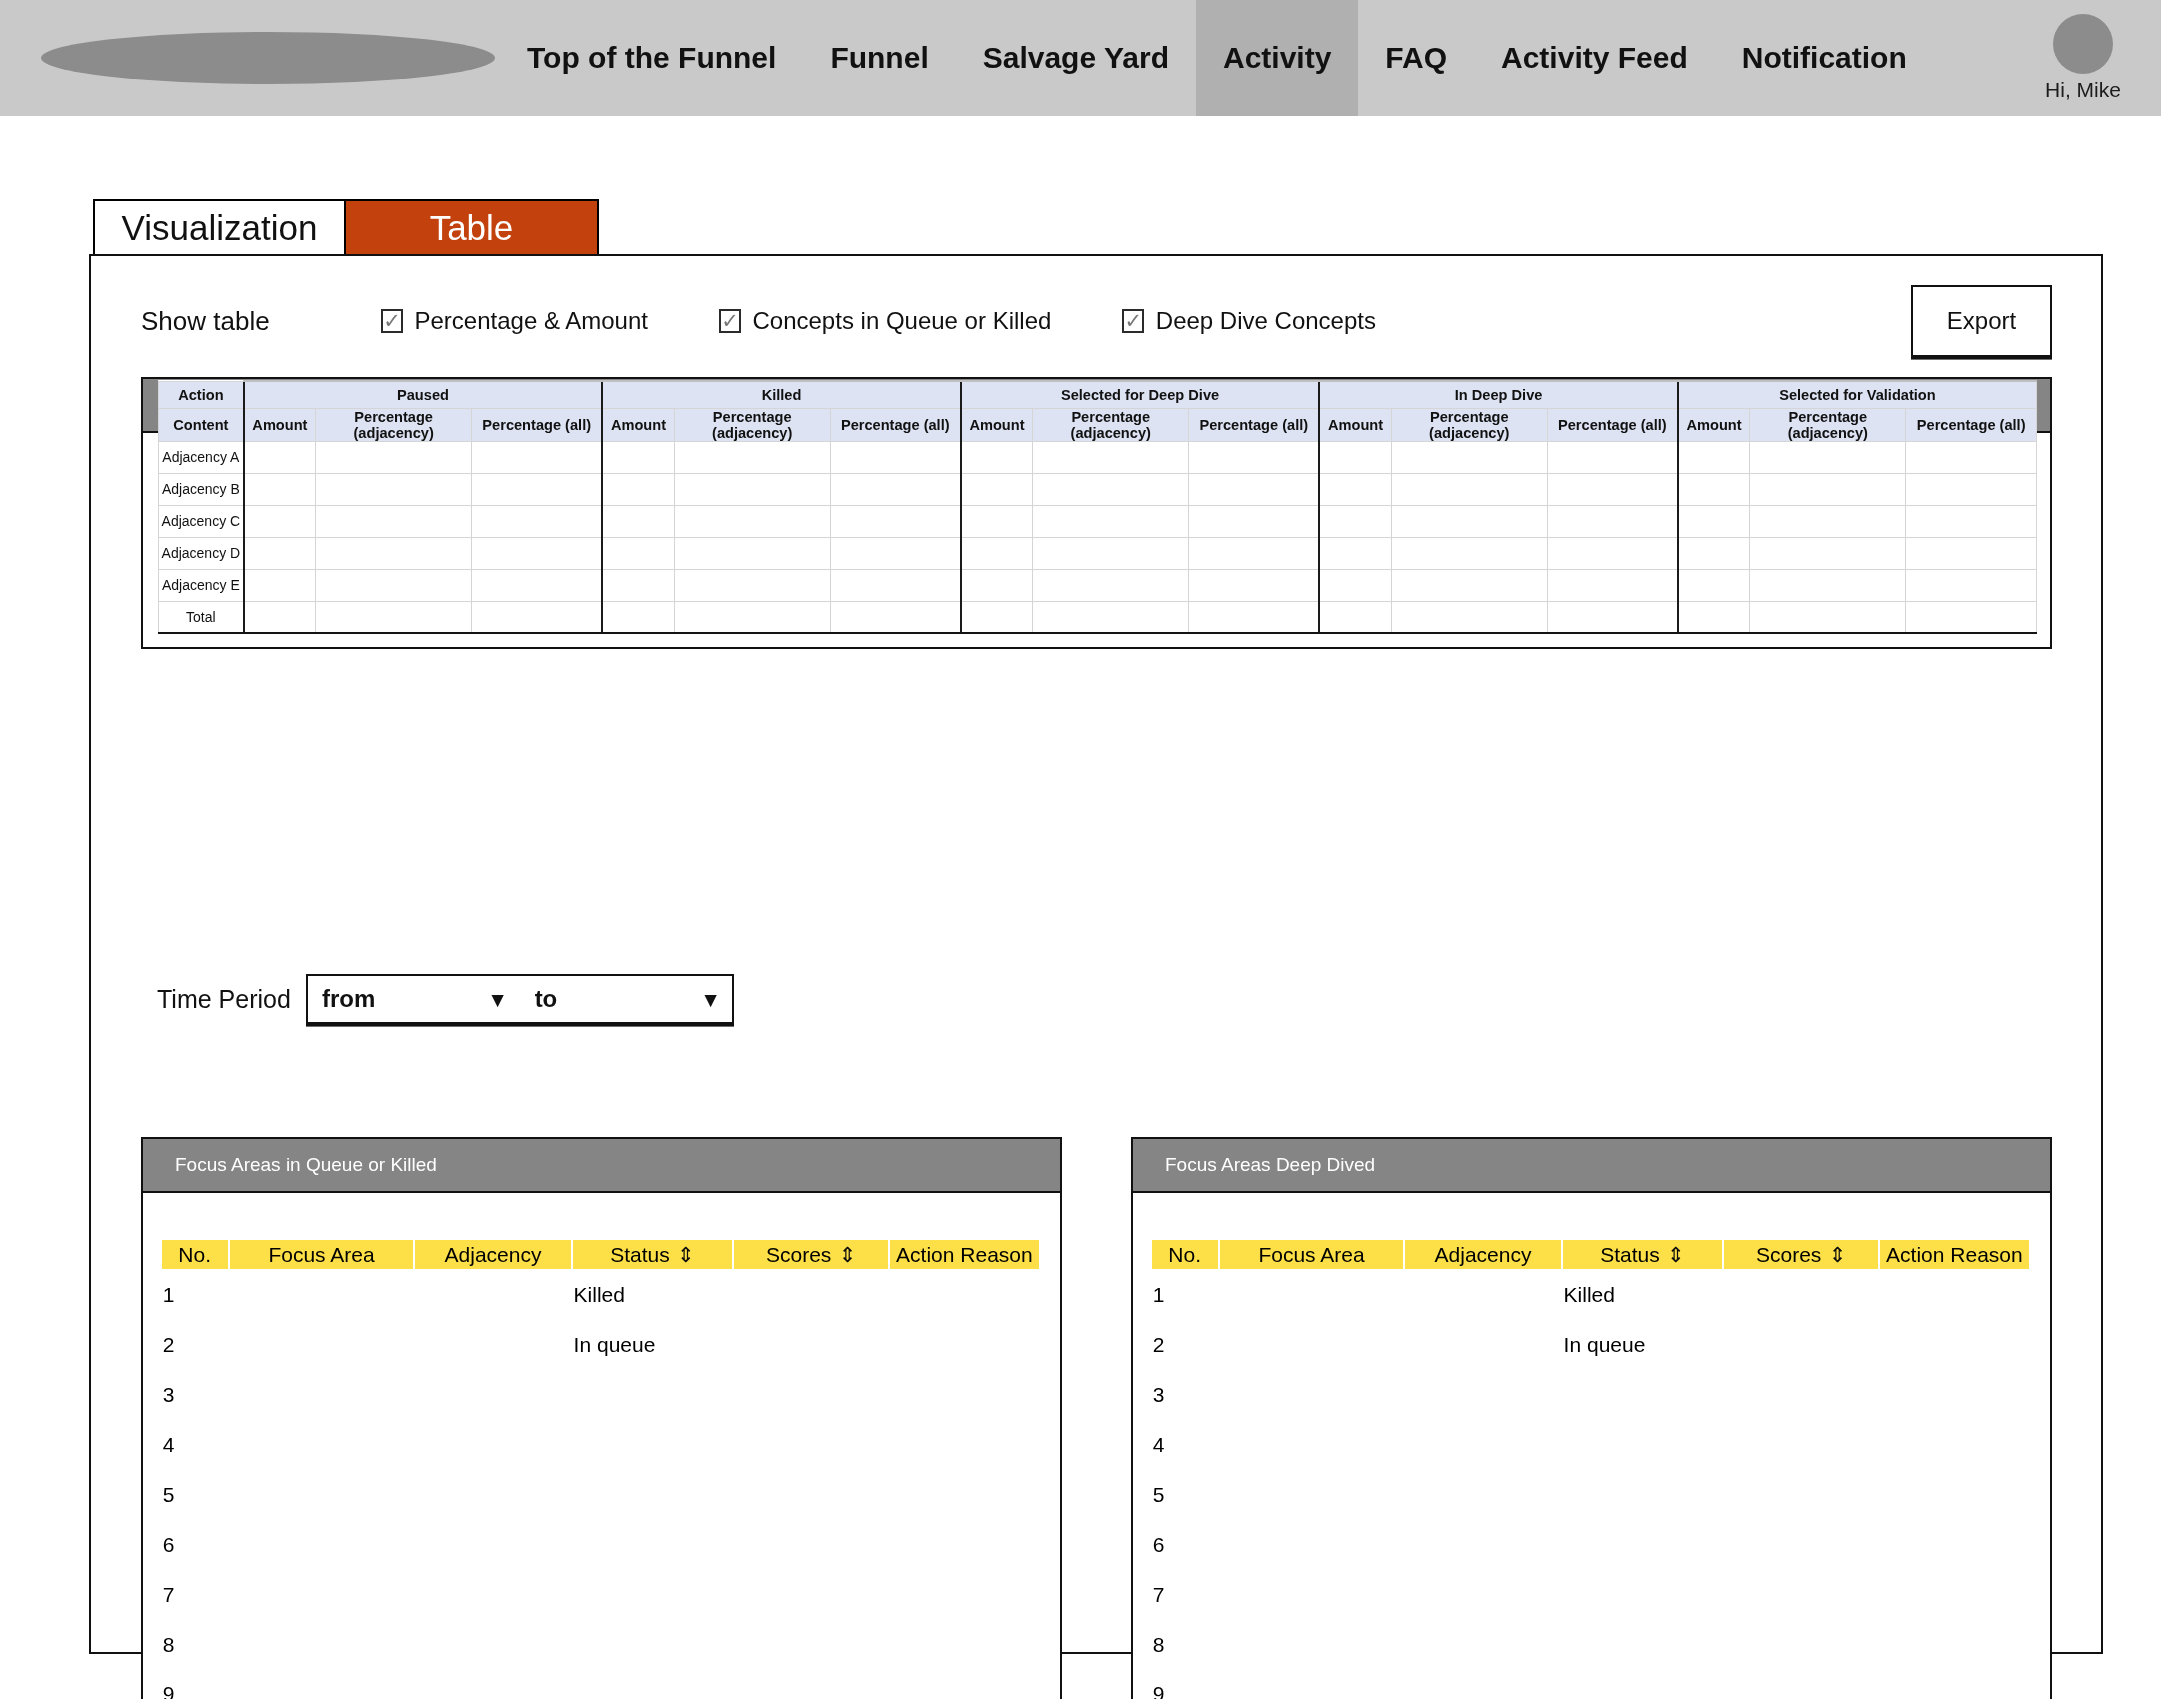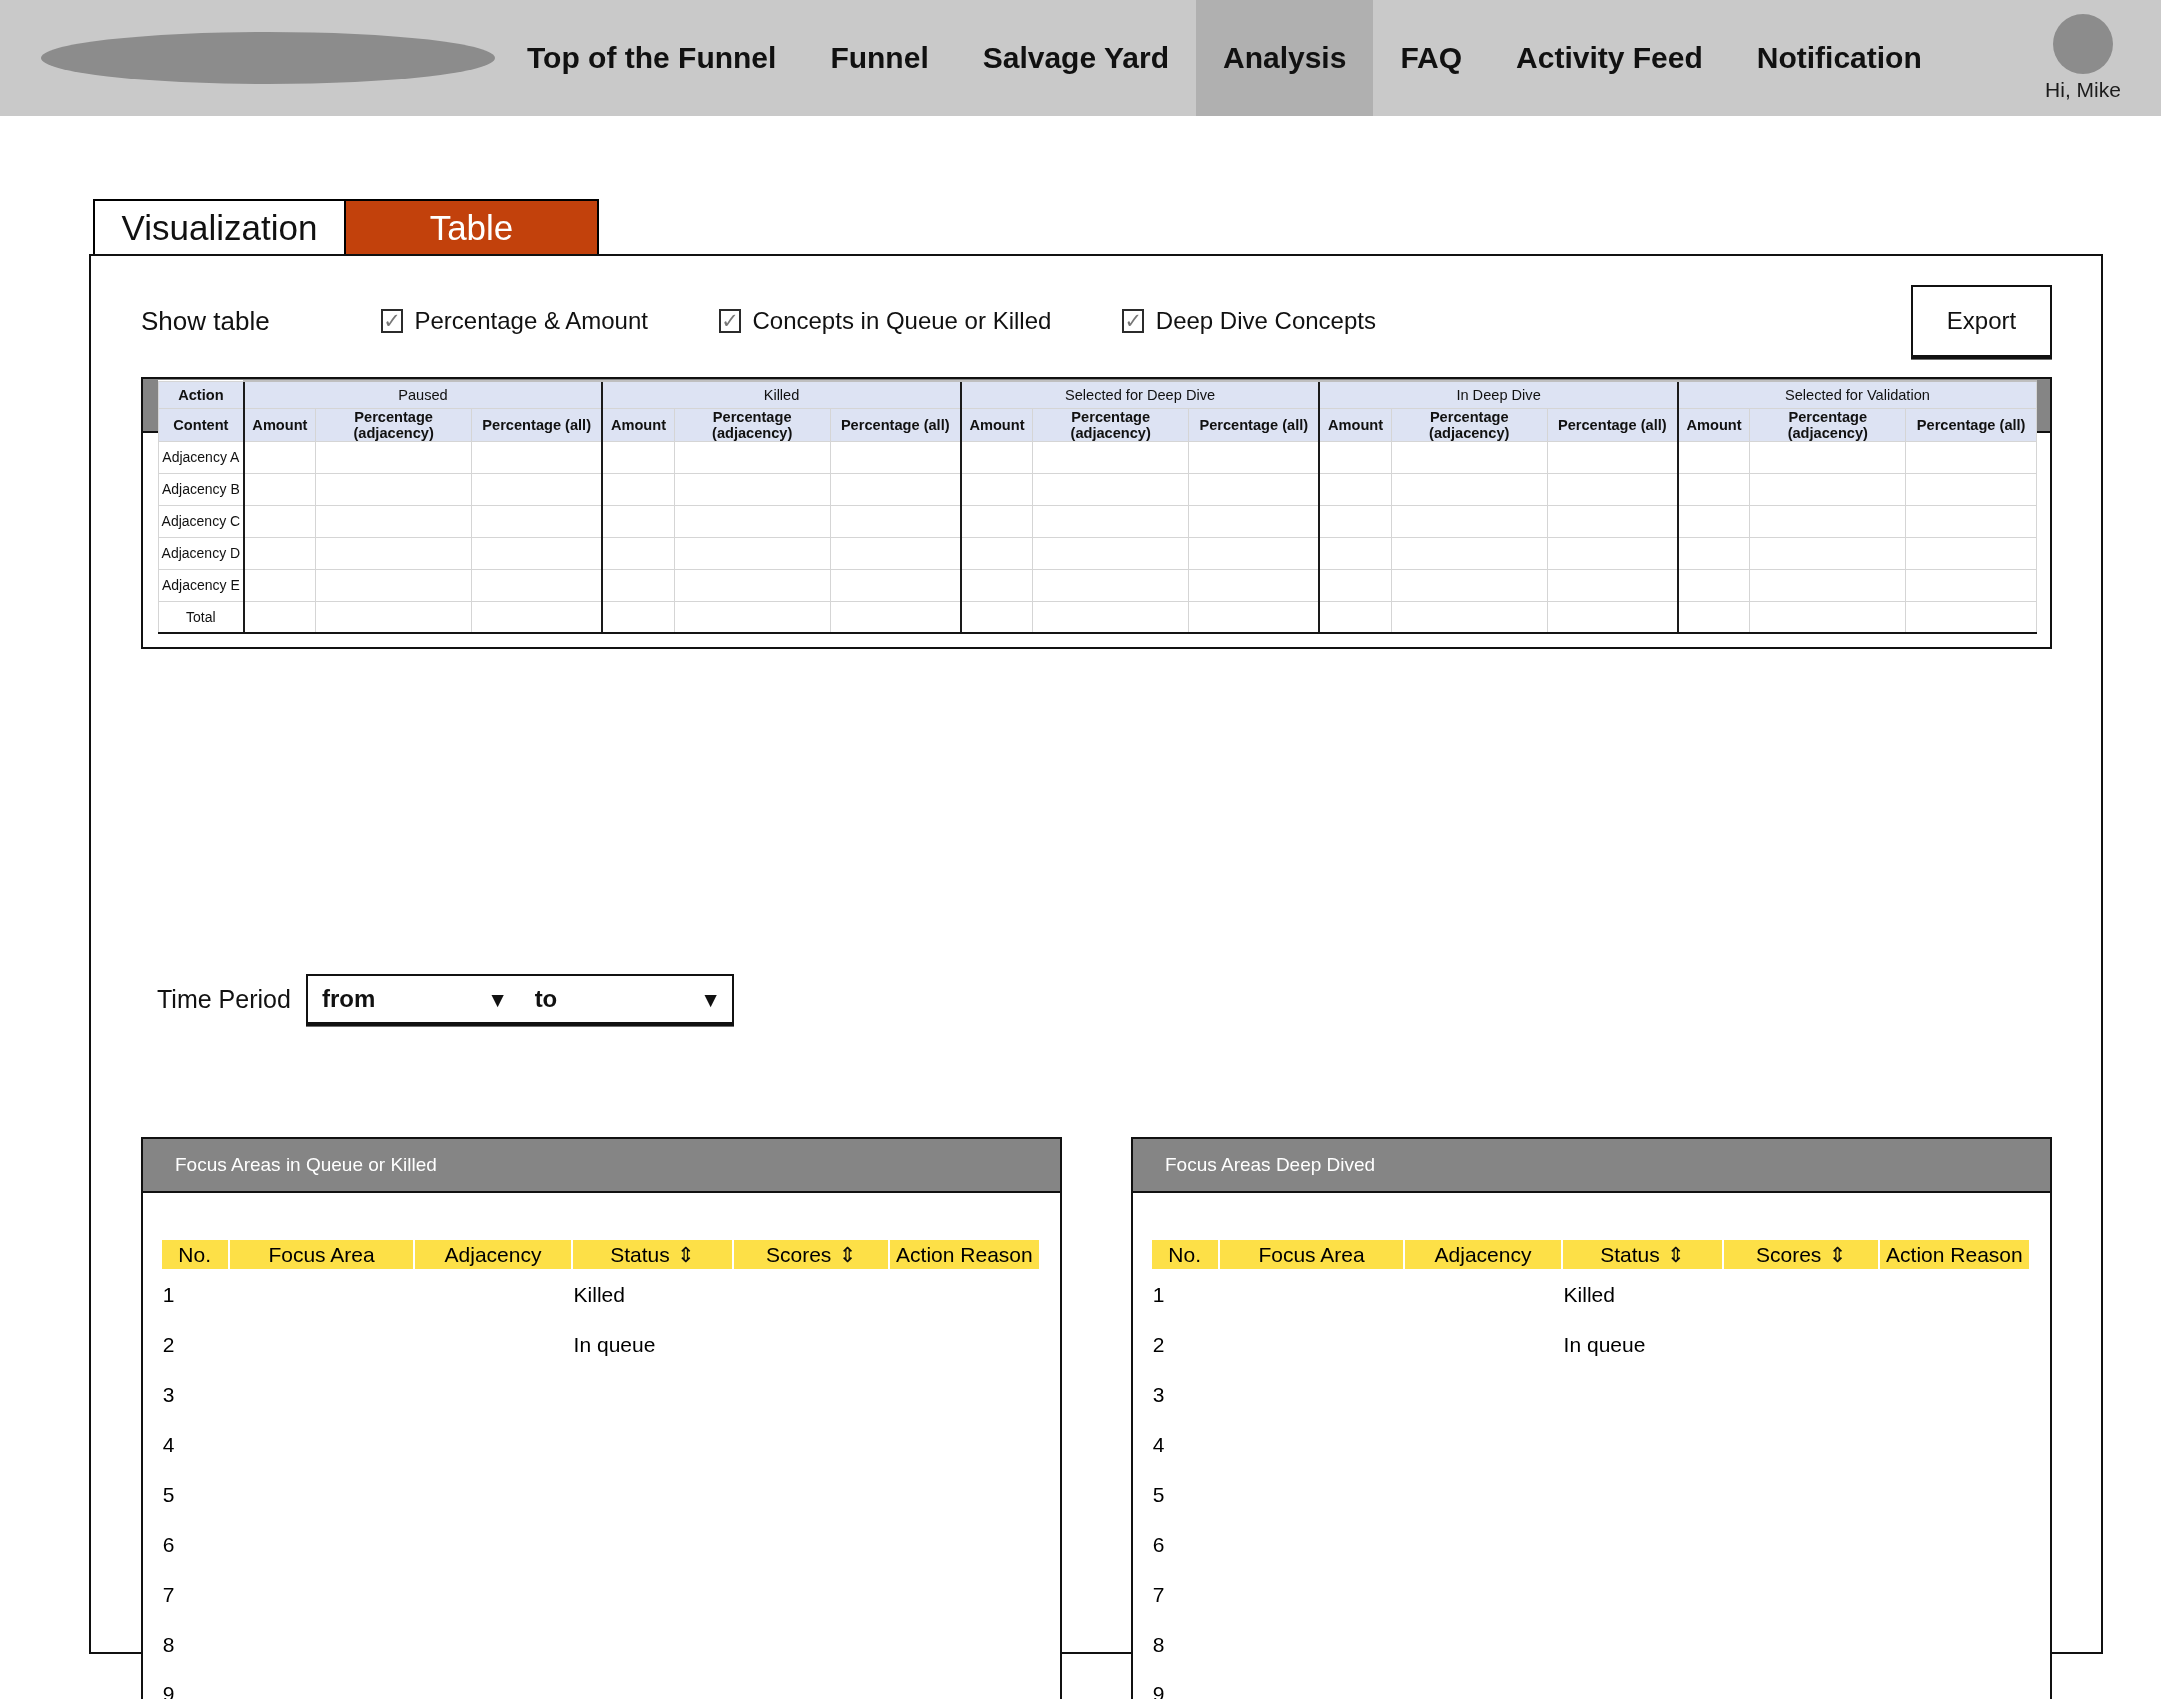--- a/index.html
+++ b/index.html
@@ -123,21 +123,21 @@
     border: 1px solid #d5d5d5;
     text-align: center;
     color: #111111;
     padding: 0;
   }
   table.grid thead th { background: #dde3f3; }
 
   
   #main-table { position: absolute; left: 67px; top: 124px; width: 1879px; }
   #main-table th.grp {
-    font-size: 14.6px; font-weight: normal; height: 27px; margin-top: 40px;
+    font-size: 14.6px; font-weight: bold; height: 27px; margin-top: 40px;
   }
   #main-table th.sub {
     font-size: 14.6px; font-weight: bold; height: 28px;
   }
   #main-table th.corner-top { font-size: 14.6px; font-weight: bold; height: 27px; }
   #main-table th.corner-bot { font-size: 14.6px; font-weight: bold; height: 28px; }
   #main-table td.rowlab {
     font-size: 14px; height: 32px;
   }
   #main-table td.cell { height: 32px; }
@@ -180,21 +180,21 @@
 <body>
 
 <div class="topnav">
   <div class="logo-wrap">
     <div class="logo-ellipse"></div>
   </div>
   <div class="nav-items" id="nav-items">
       <div class="nav-item">Top of the Funnel</div>
       <div class="nav-item">Funnel</div>
       <div class="nav-item">Salvage Yard</div>
-      <div class="nav-item active">Analysis</div>
+      <div class="nav-item active">Activity</div>
       <div class="nav-item">FAQ</div>
       <div class="nav-item">Activity Feed</div>
       <div class="nav-item">Notification</div>
     </div>
   <div class="user-wrap">
     <div class="avatar"></div>
     <div class="user-greeting">Hi, Mike</div>
   </div>
 </div>
 

